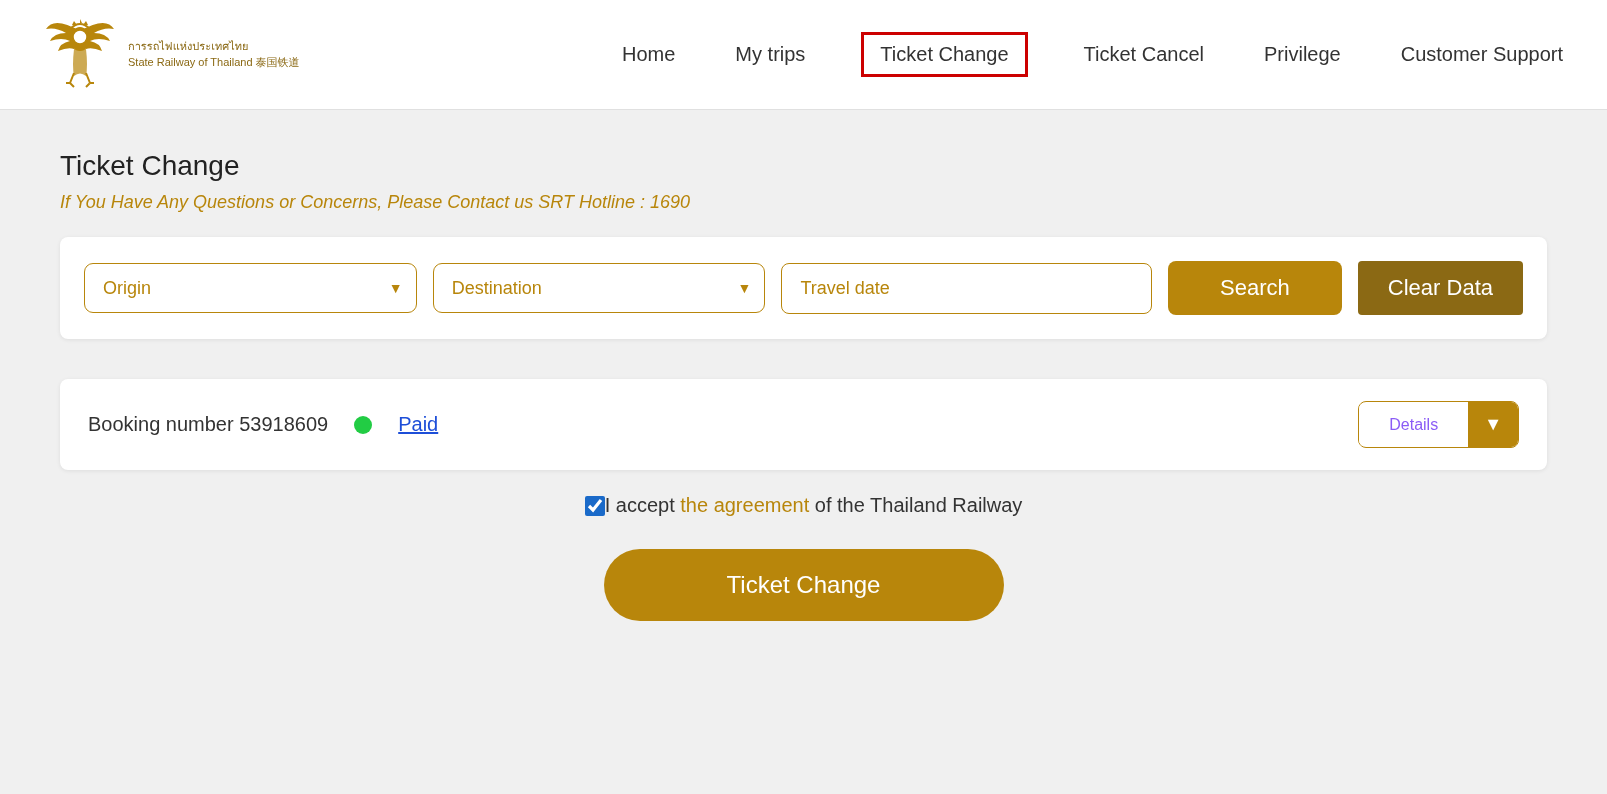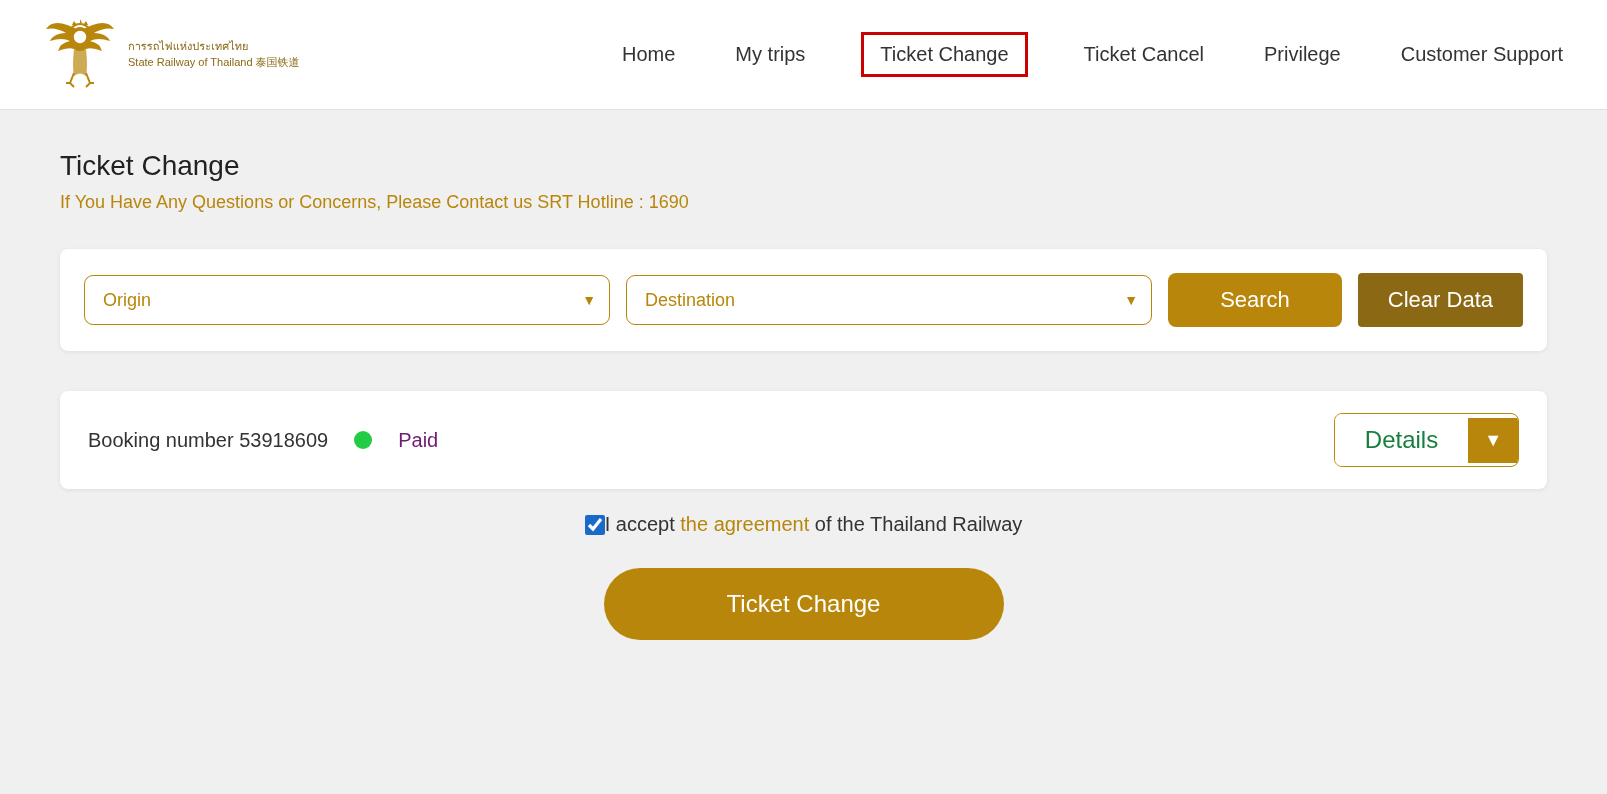--- a/index.html
+++ b/index.html
@@ -57,21 +57,22 @@
     }
     .page-title {
       font-size: 28px;
       font-weight: 400;
       color: #222;
       margin-bottom: 10px;
     }
     .hotline-text {
       font-size: 18px;
       color: #B8860B;
-      margin-bottom: 36px;
+      margin-bottom: 24px;
+      font-style: italic;
     }
 
     
     .search-panel {
       background: #ffffff;
       border-radius: 8px;
       padding: 24px 24px;
       display: flex;
       align-items: center;
       gap: 16px;
@@ -155,35 +156,36 @@
       color: #333;
     }
     .status-dot {
       width: 18px;
       height: 18px;
       border-radius: 50%;
       background: #22cc44;
       display: inline-block;
     }
     .status-paid {
-      color: #701a75;
+      color: #1d4ed8;
       font-size: 20px;
+      text-decoration: underline;
     }
     .details-btn {
       display: flex;
       align-items: center;
       border: 1.5px solid #B8860B;
       border-radius: 8px;
       overflow: hidden;
       cursor: pointer;
     }
     .details-label {
       padding: 12px 30px;
-      font-size: 24px;
-      color: #15803d;
+      font-size: 16px;
+      color: #8b5cf6;
       background: #fff;
     }
     .details-chevron {
       background: #B8860B;
       color: #fff;
       padding: 12px 16px;
       font-size: 18px;
       display: flex;
       align-items: center;
       justify-content: center;
@@ -278,20 +280,21 @@
         <option value="">Origin</option>
       </select>
       <span class="select-arrow">▼</span>
     </div>
     <div class="select-wrapper">
       <select class="select-field">
         <option value="">Destination</option>
       </select>
       <span class="select-arrow">▼</span>
     </div>
+    <input type="text" class="date-input" placeholder="Travel date" style="">
     <button class="btn-search">Search</button>
     <button class="btn-clear">Clear Data</button>
   </div>
 
   <div class="booking-card">
     <div class="booking-info">
       <span>
         <span>Booking number</span>&nbsp;<span>53918609</span>
       </span>
       <span class="status-dot"></span>

